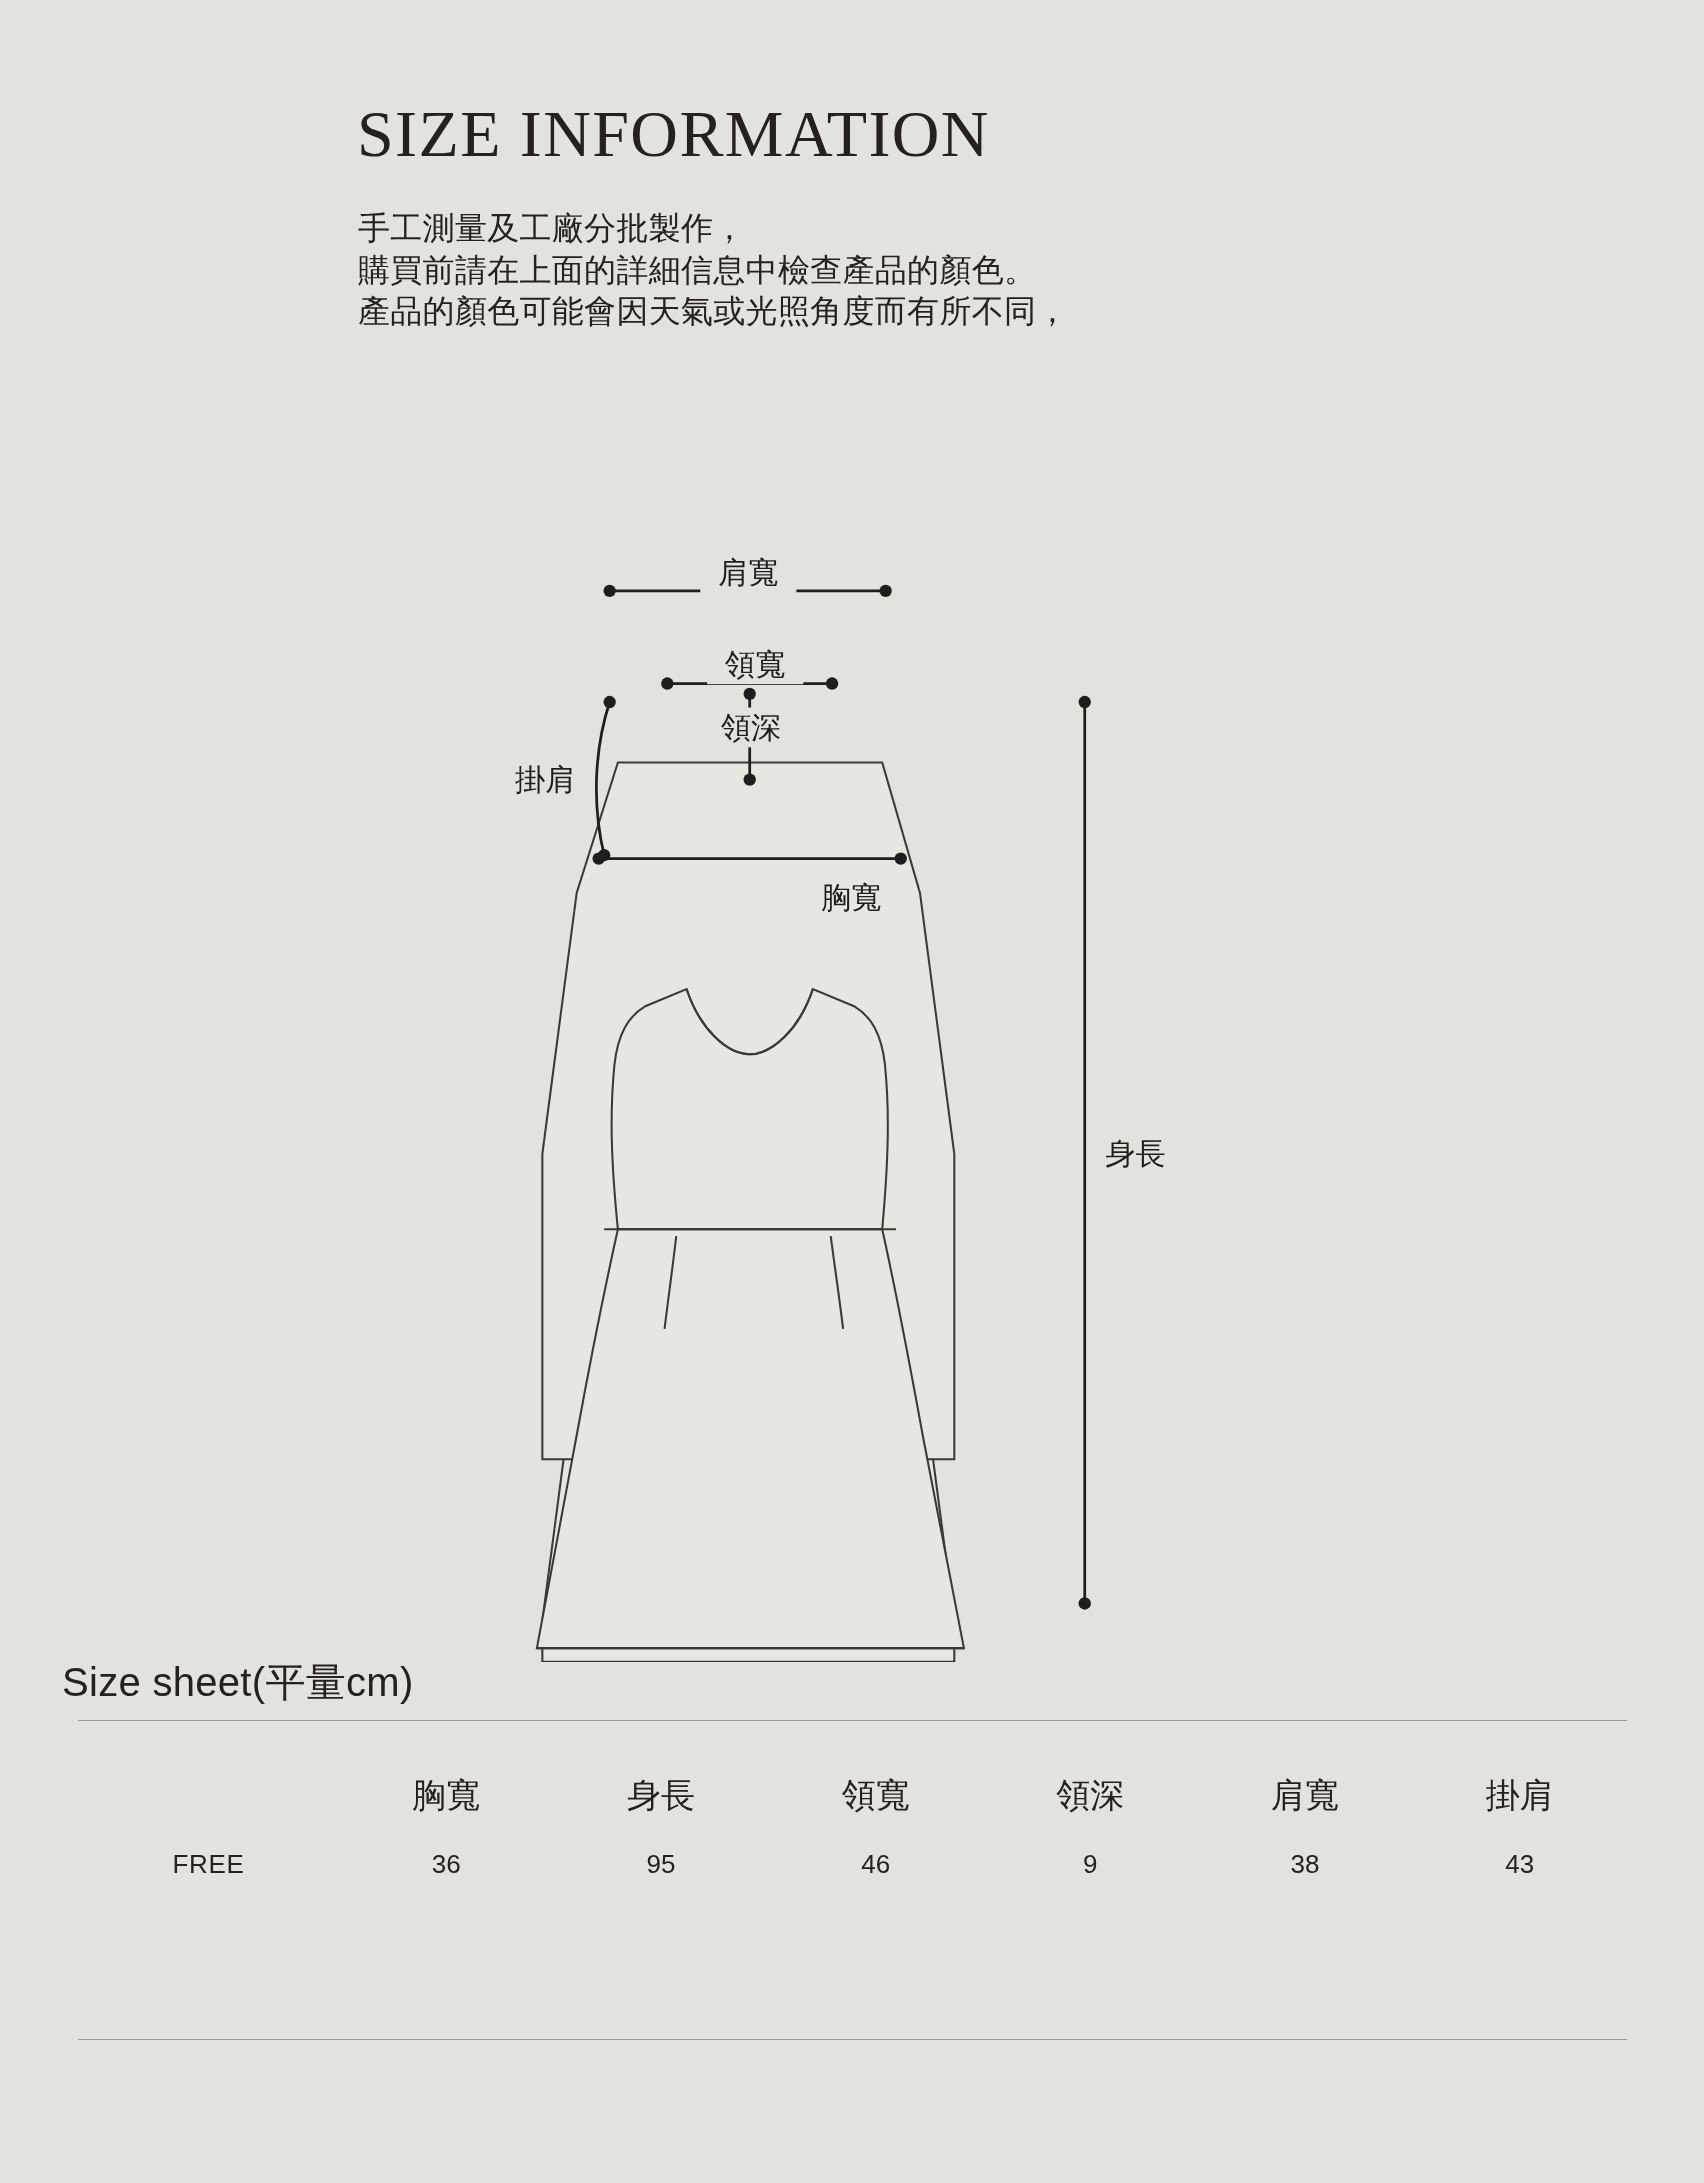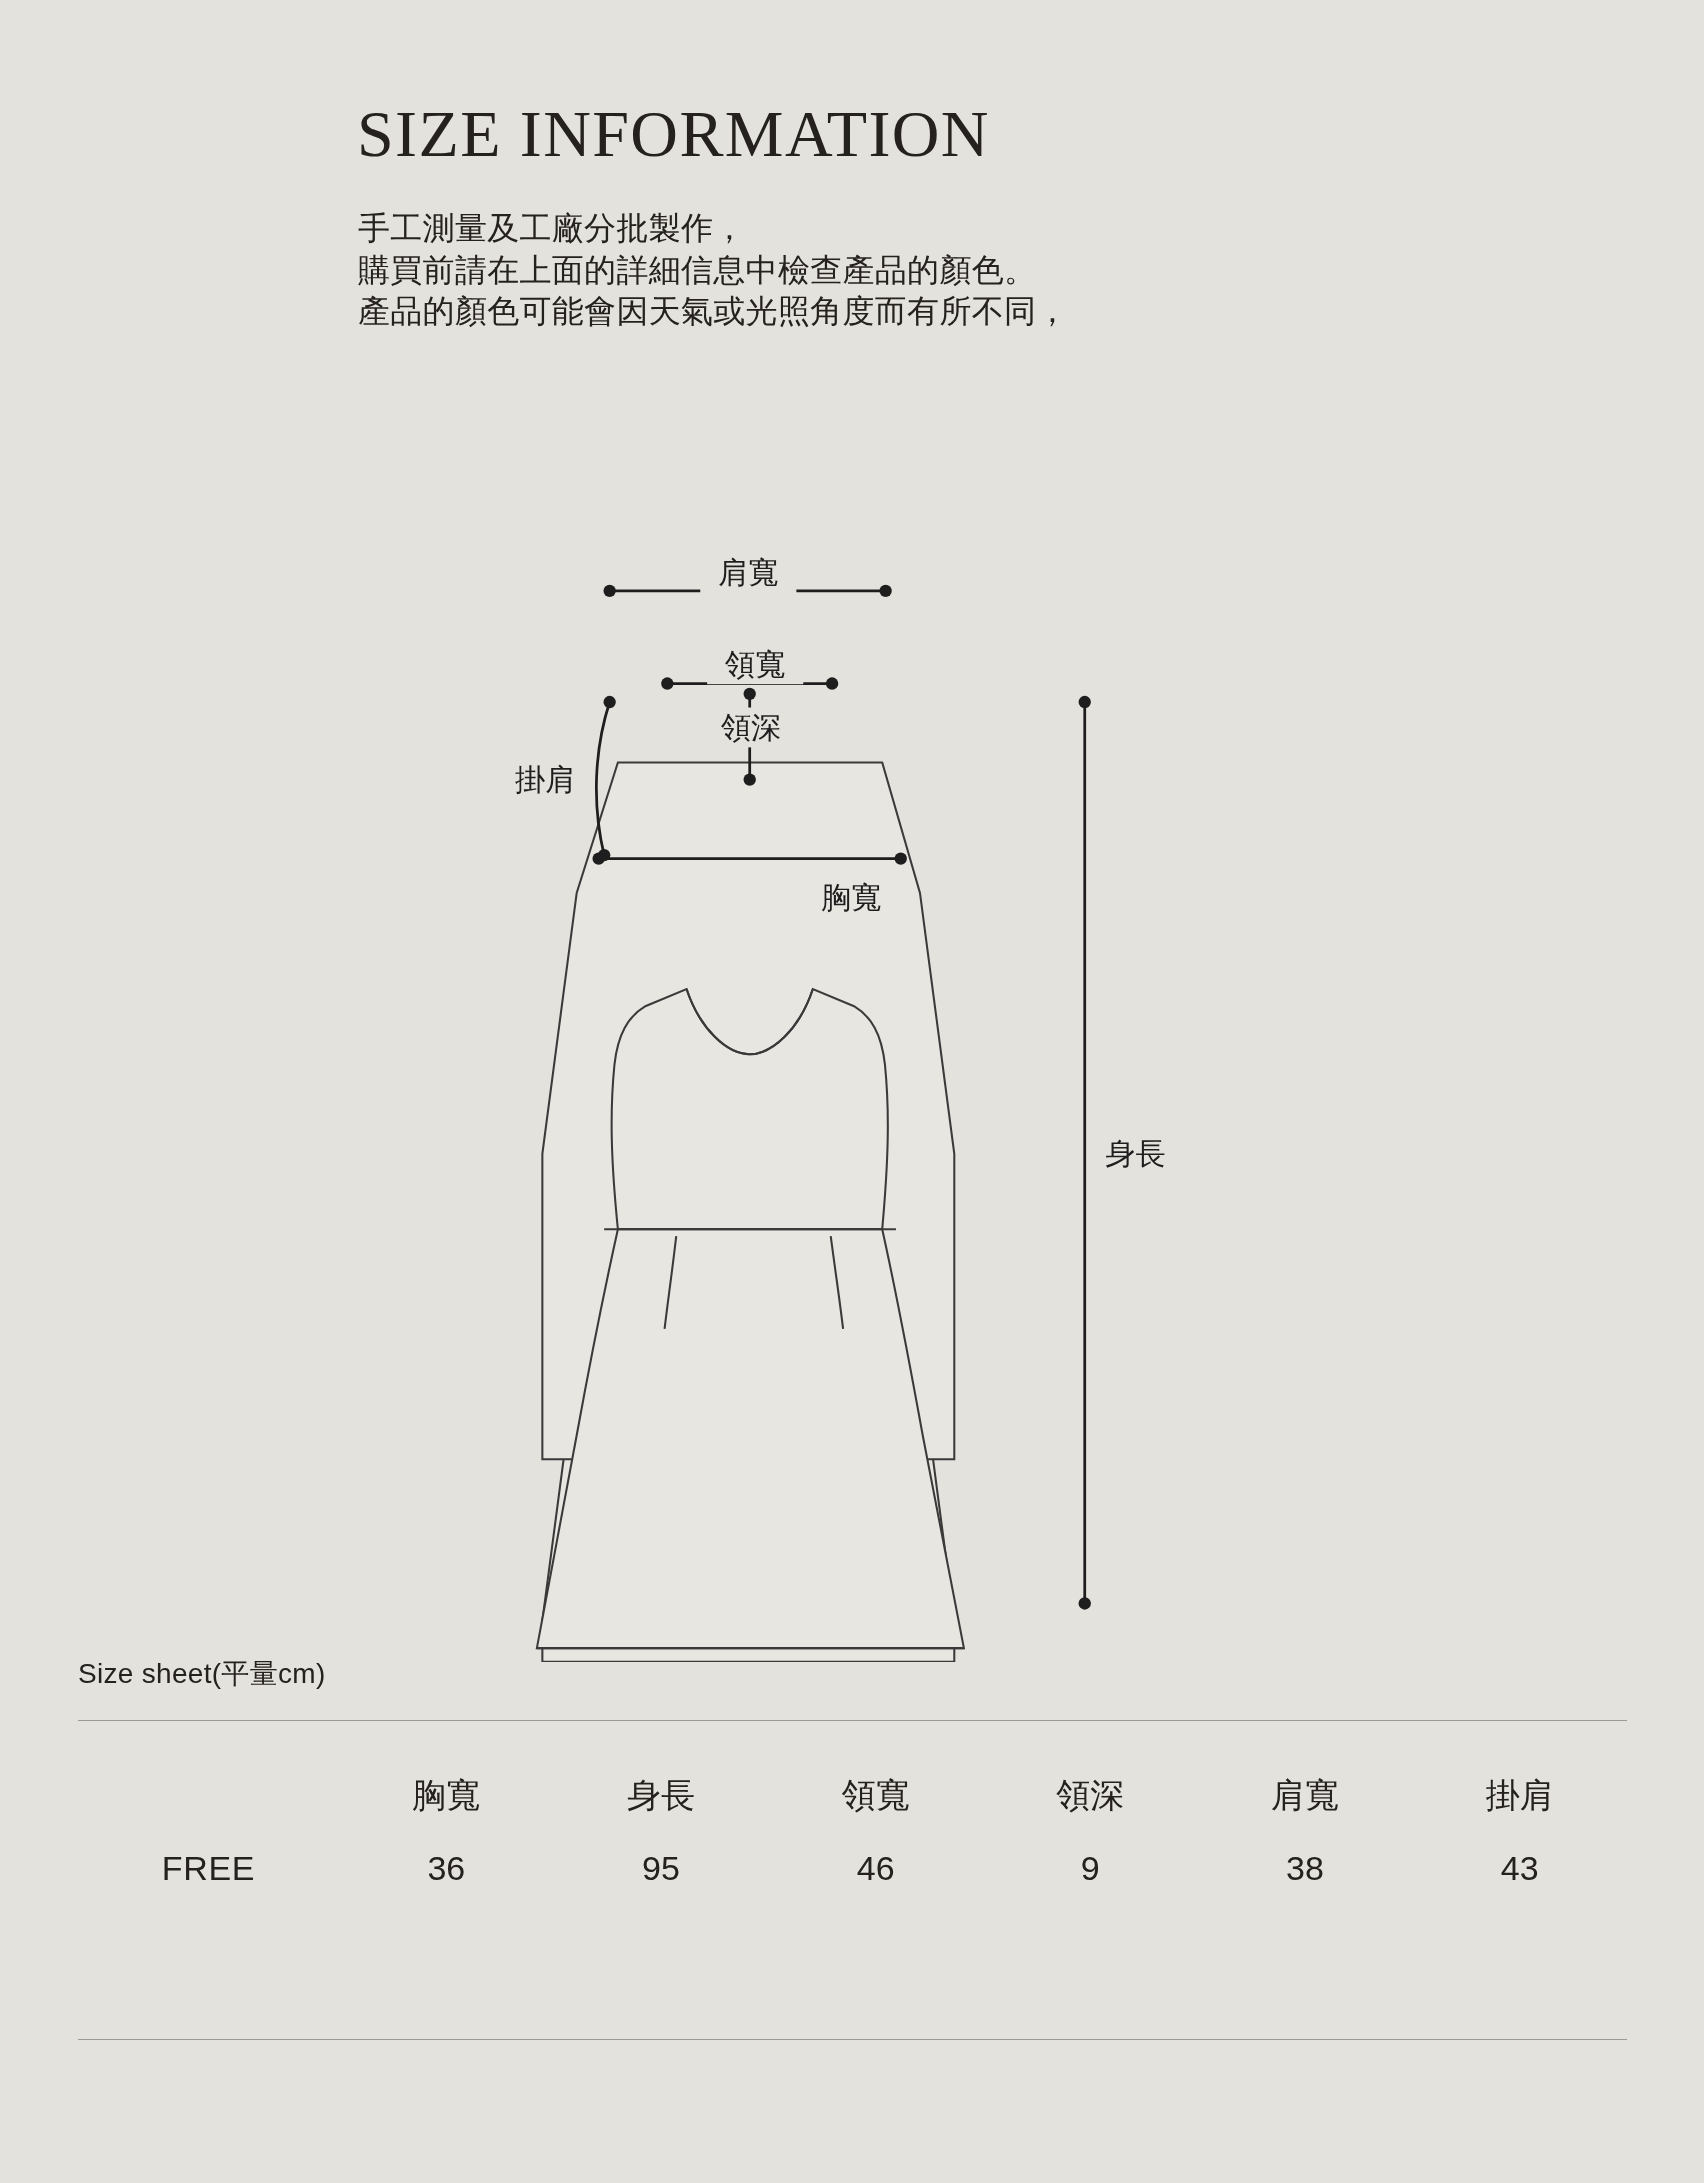--- a/index.html
+++ b/index.html
@@ -55,23 +55,23 @@
     width: 1704px;
     height: 1140px;
   }
   .diagram svg {
     display: block;
   }
 
   
   .sheet-title {
     position: absolute;
-    left: 78px;
+    left: 62px;
     top: 1655px;
-    font-size: 28px;
+    font-size: 40px;
     color: #24211f;
     letter-spacing: 0.3px;
     white-space: nowrap;
   }
   .rule {
     position: absolute;
     left: 78px;
     width: 1549px;
     height: 1.4px;
     background: #9d9a94;
@@ -95,21 +95,21 @@
     padding: 15px 0;
   }
   table.size-table th.corner,
   table.size-table td.rowhead {
     width: 261px;
   }
   table.size-table th {
     font-size: 34px;
   }
   table.size-table td {
-    font-size: 34px;
+    font-size: 26px;
   }
   table.size-table tbody td.rowhead {
     letter-spacing: 0.7px;
   }
 </style>
 </head>
 <body>
 
 <div class="page">
 

